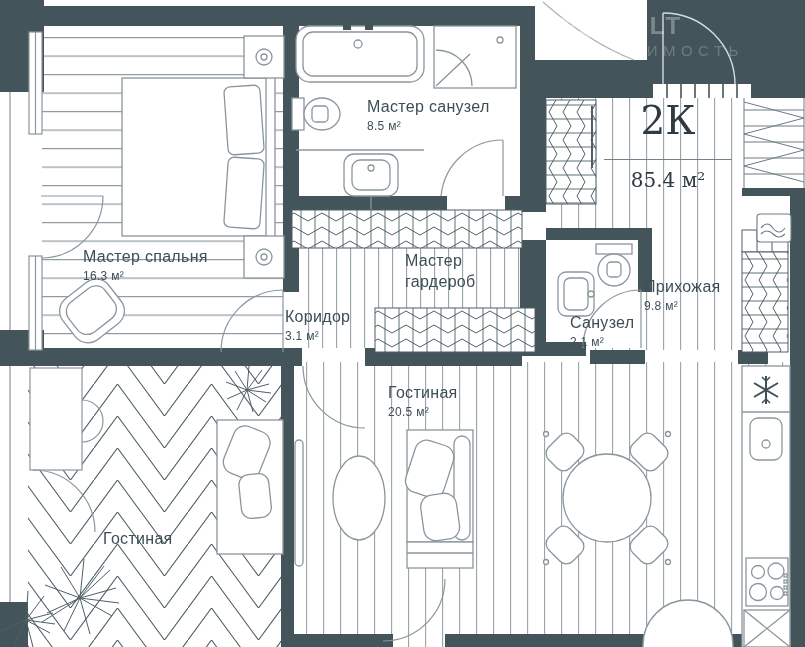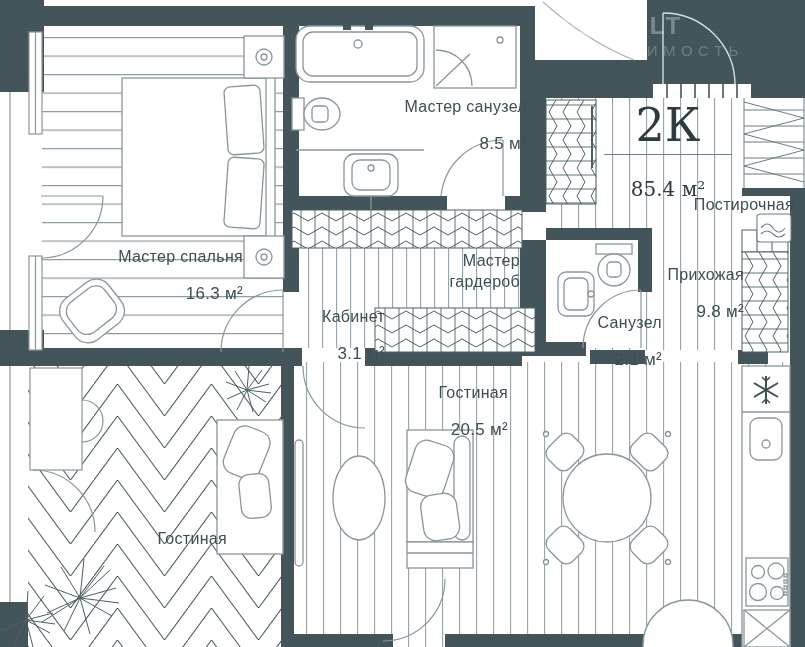--- a/index.html
+++ b/index.html
@@ -1,25 +1,25 @@
 <!DOCTYPE html>
 <html><head>
 <meta charset="utf-8">
 <style>
   html,body{margin:0;padding:0;background:#ffffff;}
   .stage{position:relative;width:805px;height:647px;background:#fff;overflow:hidden;
          font-family:"Liberation Sans",sans-serif;}
   .stage svg{position:absolute;left:0;top:0;}
-  .rlabel{position:absolute;text-align:right;color:#3e4e55;line-height:1.32;
+  .rlabel{position:absolute;text-align:left;color:#3e4e55;line-height:1.32;
           letter-spacing:.3px;font-size:16px;}
-  .rlabel .rarea{font-size:17px;margin-top:16px;}
+  .rlabel .rarea{font-size:12px;margin-top:2px;}
   .unit-label{position:absolute;left:604px;top:100px;width:128px;text-align:center;
               font-family:"DejaVu Serif",serif;color:#2e3b42;}
-  .unit-type{font-size:46px;line-height:1.1;}
-  .unit-area{font-size:20px;border-top:1px solid #72828a;margin-top:3px;padding-top:22px;}
+  .unit-type{font-size:39px;line-height:1.1;}
+  .unit-area{font-size:20px;border-top:1px solid #72828a;margin-top:16px;padding-top:8px;}
   .brand{position:absolute;left:548px;top:14px;width:250px;display:flex;align-items:center;gap:10px;}
   .brand-name{font-size:24px;font-weight:bold;letter-spacing:3px;color:rgba(255,255,255,.30);line-height:1;}
   .brand-tag{font-size:15px;letter-spacing:5.5px;color:rgba(255,255,255,.22);margin-top:4px;}
 </style>
 </head>
 <body>
 
 <div class="stage">
 
 <svg width="805" height="647" viewBox="0 0 805 647">
@@ -324,27 +324,26 @@
   <div class="rarea">8.5 м²</div>
 </div>
 <div class="rlabel" style="left:83px;top:246px;width:160px">
   <div class="rname">Мастер спальня</div>
   <div class="rarea">16.3 м²</div>
 </div>
 <div class="rlabel" style="left:405px;top:250px;width:115px">
   <div class="rname">Мастер гардероб</div>
 </div>
 <div class="rlabel" style="left:285px;top:306px;width:100px">
-  <div class="rname">Кабинет</div>
+  <div class="rname">Коридор</div>
   <div class="rarea">3.1 м²</div>
 </div>
 <div class="rlabel" style="left:664px;top:194px;width:130px">
-  <div class="rname">Постирочная</div>
-</div>
-<div class="rlabel" style="left:644px;top:264px;width:100px">
+</div>
+<div class="rlabel" style="left:644px;top:276px;width:100px">
   <div class="rname">Прихожая</div>
   <div class="rarea">9.8 м²</div>
 </div>
 <div class="rlabel" style="left:570px;top:312px;width:92px">
   <div class="rname">Санузел</div>
   <div class="rarea">2.1 м²</div>
 </div>
 <div class="rlabel" style="left:388px;top:382px;width:120px">
   <div class="rname">Гостиная</div>
   <div class="rarea">20.5 м²</div>

